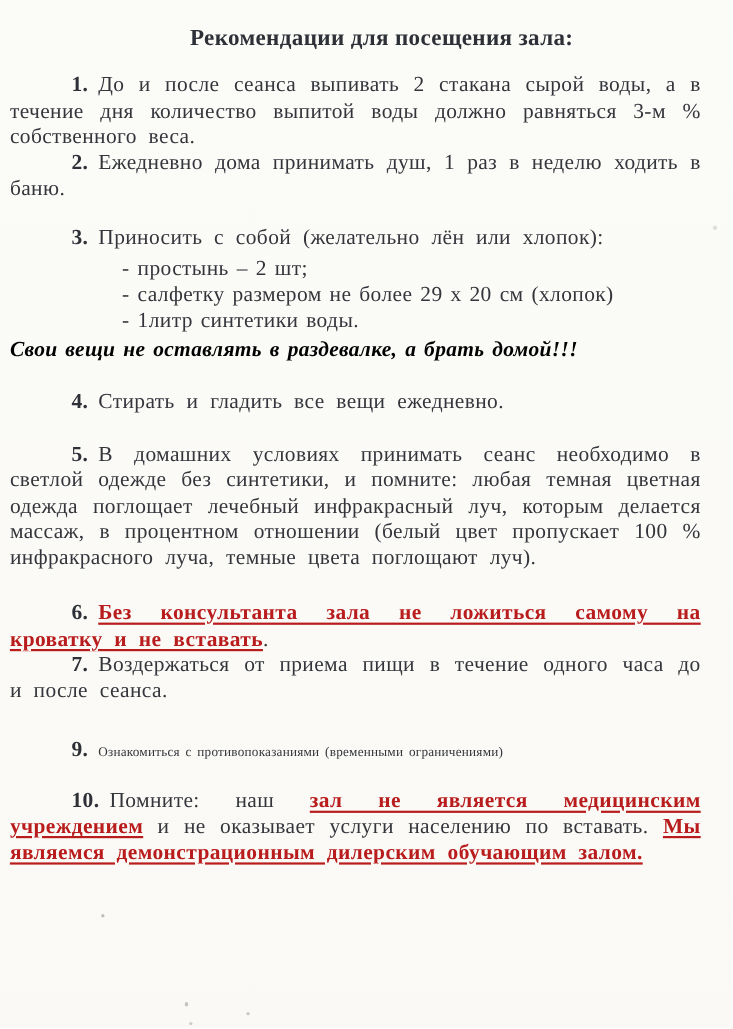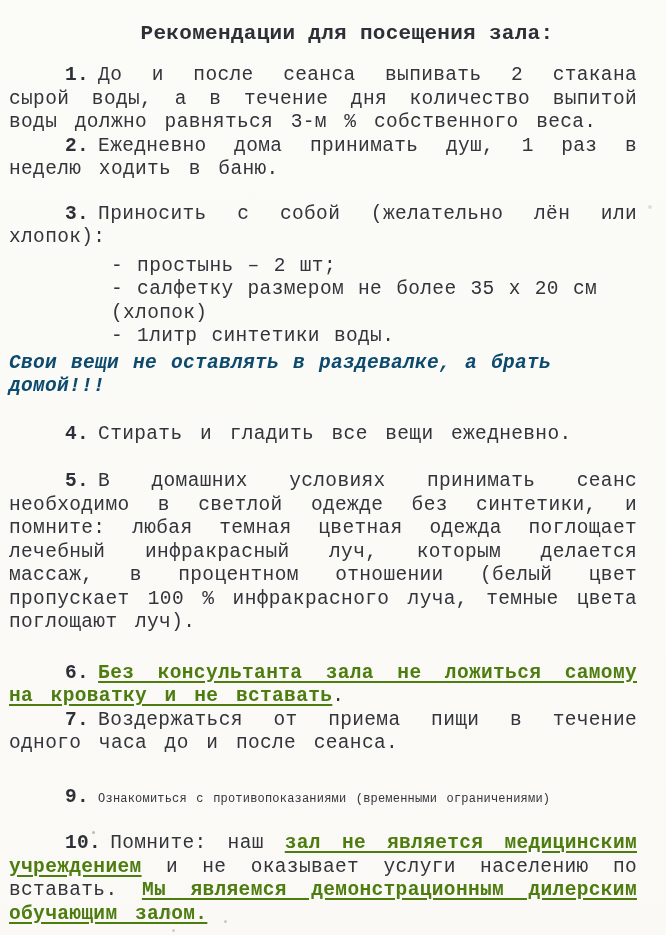--- a/index.html
+++ b/index.html
@@ -14,21 +14,20 @@
     font-family: "Liberation Serif", "DejaVu Serif", serif;
     color: #33353b;
     position: relative;
   }
   .page {
     box-sizing: border-box;
     width: 659px;
     height: 935px;
     padding: 22px 22px 0 9px;
     position: relative;
-    font-family: Liberation Mono, monospace;
   }
   .title {
     margin: 0;
     font-size: 21px;
     font-weight: 700;
     text-align: center;
     position: relative;
     left: 24px;
     letter-spacing: 0.3px;
     color: #2e3037;
@@ -71,28 +70,28 @@
   }
   .note {
     margin: 3px 0 0 0;
     font-size: 19.5px;
     line-height: 23.5px;
     font-weight: 700;
     font-style: italic;
     letter-spacing: 0.3px;
     word-spacing: 2px;
     text-indent: 0;
-    color: #0c4a6e;
+    color: #000000;
   }
   .bu {
     font-weight: 700;
     text-decoration: underline;
     text-decoration-thickness: 1.5px;
     text-underline-offset: 3px;
-    color: #4d7c0f;
+    color: #b91c1c;
   }
   .small-text {
     font-size: 12px;
     letter-spacing: 0.2px;
     word-spacing: 2px;
   }
   .speck {
     position: absolute;
     background: #8d8d87;
     border-radius: 50%;
@@ -111,21 +110,21 @@
   <h1 class="title">Рекомендации для посещения зала:</h1>
 
   <p class="para mt-p1"><span class="num">1.</span><span>До и после сеанса выпивать 2 стакана сырой воды, а в течение дня количество выпитой воды должно равняться 3-м % собственного веса.</span></p>
 
   <p class="para mt-p2"><span class="num">2.</span><span>Ежедневно дома принимать душ, 1 раз в неделю ходить в баню.</span></p>
 
   <p class="para mt-p3"><span class="num">3.</span><span>Приносить с собой (желательно лён или хлопок):</span></p>
 
   <ul class="sub-list">
     <li>- простынь – 2 шт;</li>
-    <li>- салфетку размером не более 35 х 20 см (хлопок)</li>
+    <li>- салфетку размером не более 29 х 20 см (хлопок)</li>
     <li>- 1литр синтетики воды.</li>
   </ul>
 
   <p class="note">Свои вещи не оставлять в раздевалке, а брать домой!!!</p>
 
   <p class="para mt-p4"><span class="num">4.</span><span>Стирать и гладить все вещи ежедневно.</span></p>
 
   <p class="para mt-p5"><span class="num">5.</span><span>В домашних условиях принимать сеанс необходимо в светлой одежде без синтетики, и помните: любая темная цветная одежда поглощает лечебный инфракрасный луч, которым делается массаж, в процентном отношении (белый цвет пропускает 100 % инфракрасного луча, темные цвета поглощают луч).</span></p>
 
   <p class="para mt-p6"><span class="num">6.</span><span class="bu">Без консультанта зала не ложиться самому на кроватку и не вставать</span><span>.</span></p>

